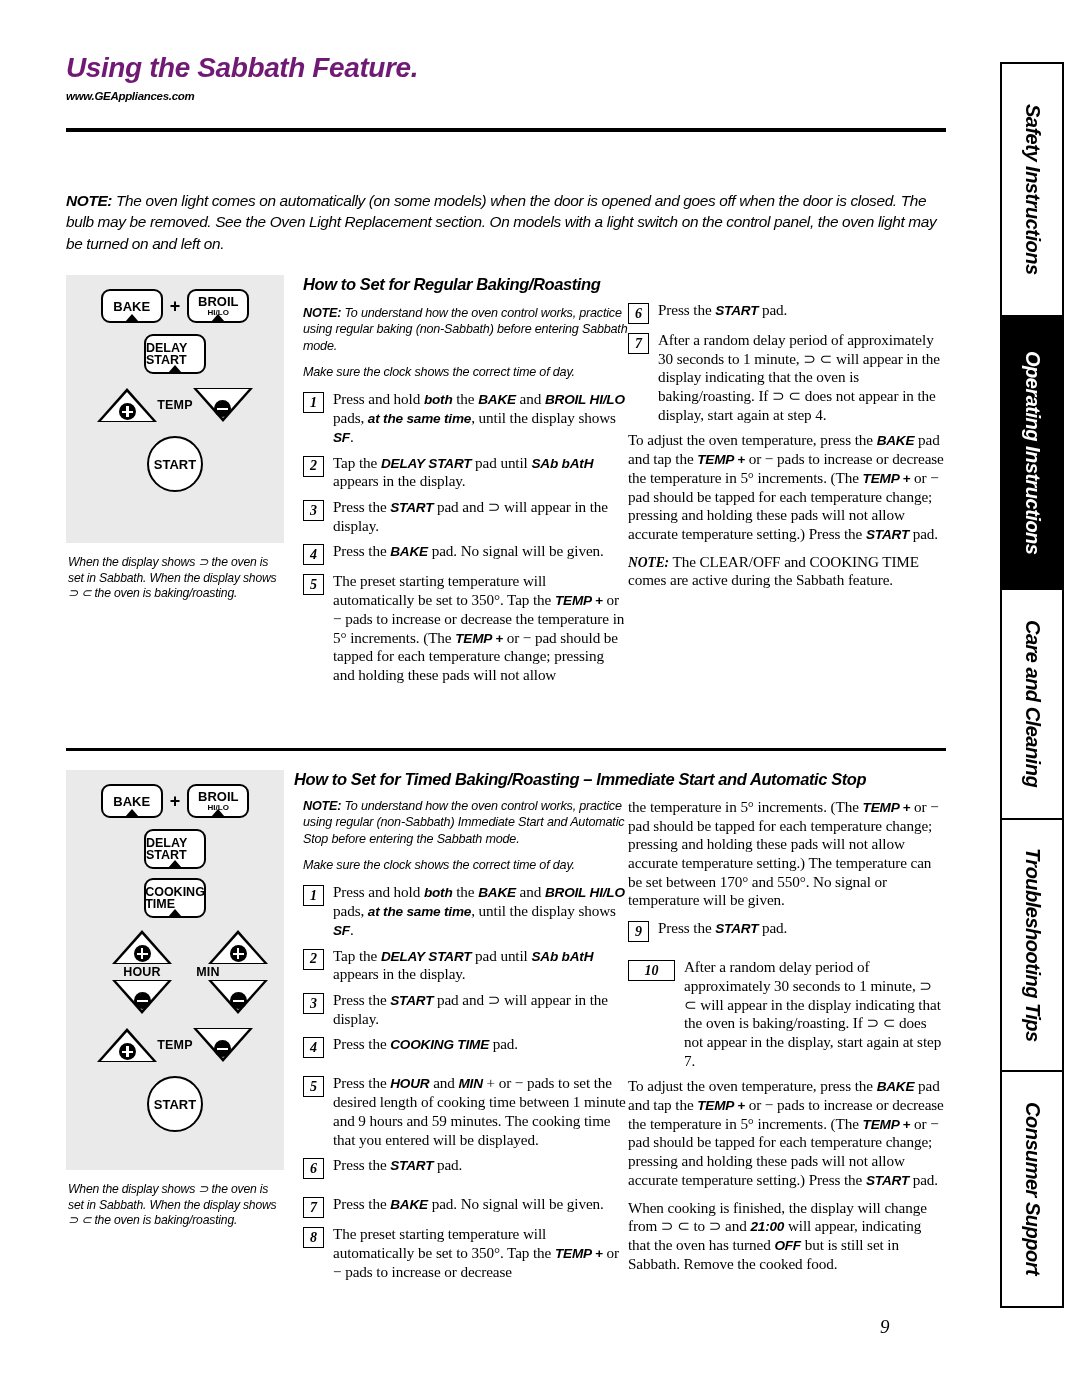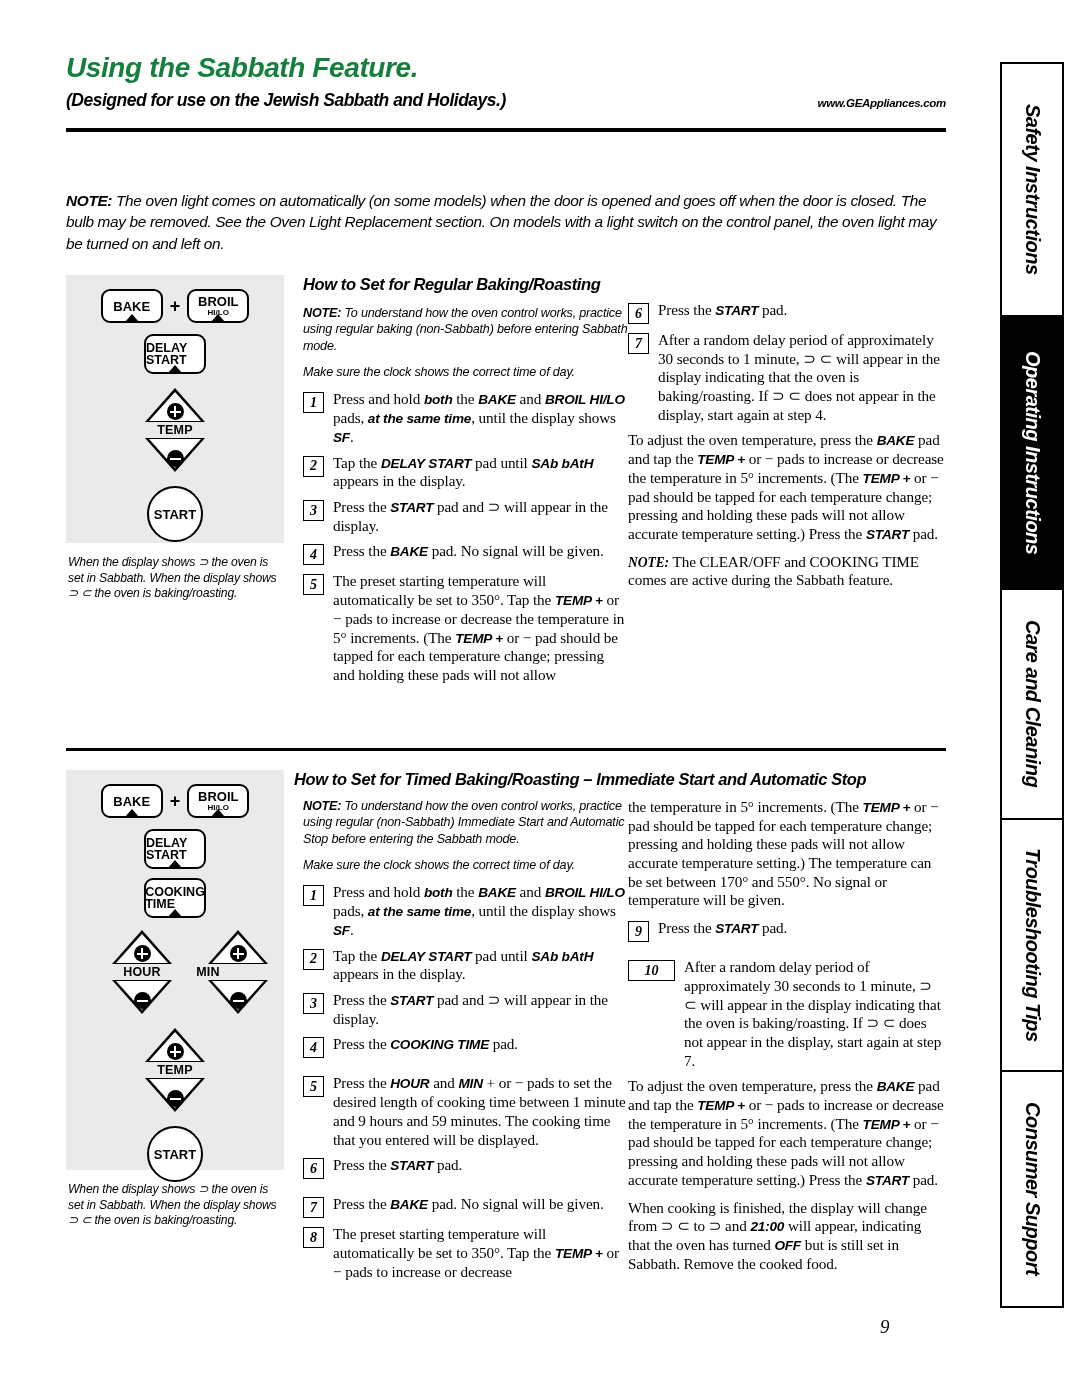--- a/index.html
+++ b/index.html
@@ -10,21 +10,21 @@
     overflow: hidden;
   }
   .page { position: relative; width: 1080px; height: 1397px; }
 
   
   .header { position: absolute; left: 66px; top: 52px; width: 880px; }
   .title {
     font-family: "Liberation Sans", sans-serif;
     font-weight: bold; font-style: italic;
     font-size: 28px; letter-spacing: -0.4px;
-    color: #15803d;
+    color: #701a75;
   }
   .subrow {
     display: flex; align-items: flex-end; justify-content: space-between;
     margin-top: 6px;
   }
   .subtitle {
     font-family: "Liberation Sans", sans-serif;
     font-weight: bold; font-style: italic;
     font-size: 17.5px; letter-spacing: -0.5px;
   }
@@ -104,21 +104,21 @@
   .pad-broil { width: 62px; height: 34px; font-size: 13px; }
   .pad-broil .sub { font-size: 8px; margin-top: 1px; }
   .plus-sign {
     font-family: "Liberation Sans", sans-serif;
     font-weight: bold; font-size: 18px; margin: 0 7px;
   }
   .pad-delay { width: 62px; height: 40px; font-size: 12.5px; margin-top: 11px; }
   .pad-cook  { width: 62px; height: 40px; font-size: 12.5px; margin-top: 9px; }
 
   
-  .arrow-grp { display: flex; flex-direction: column; align-items: center; }
+  .arrow-grp { display: flex; align-items: center; }
   .tri {
     position: relative;
     width: 0; height: 0;
     filter: none;
   }
   .tri-up {
     border-left: 30px solid transparent;
     border-right: 30px solid transparent;
     border-bottom: 34px solid #000;
   }
@@ -259,21 +259,20 @@
   }
 </style>
 </head>
 <body>
 
 <div class="page">
 
   <div class="header">
     <div class="title">Using the Sabbath Feature.</div>
     <div class="subrow">
-      <div class="subtitle">(Designed for use on the Jewish Sabbath and Holidays.)</div>
       <div class="weburl">www.GEAppliances.com</div>
     </div>
   </div>
   <div class="rule-thick"></div>
 
 
   <div class="note-block">
     <span class="nb">NOTE:</span><span> The oven light comes on automatically (on some models) when the door is opened and goes off when the door is closed. The bulb may be removed. See the Oven Light Replacement section. On models with a light switch on the control panel, the oven light may be turned on and left on.</span>
   </div>
 

